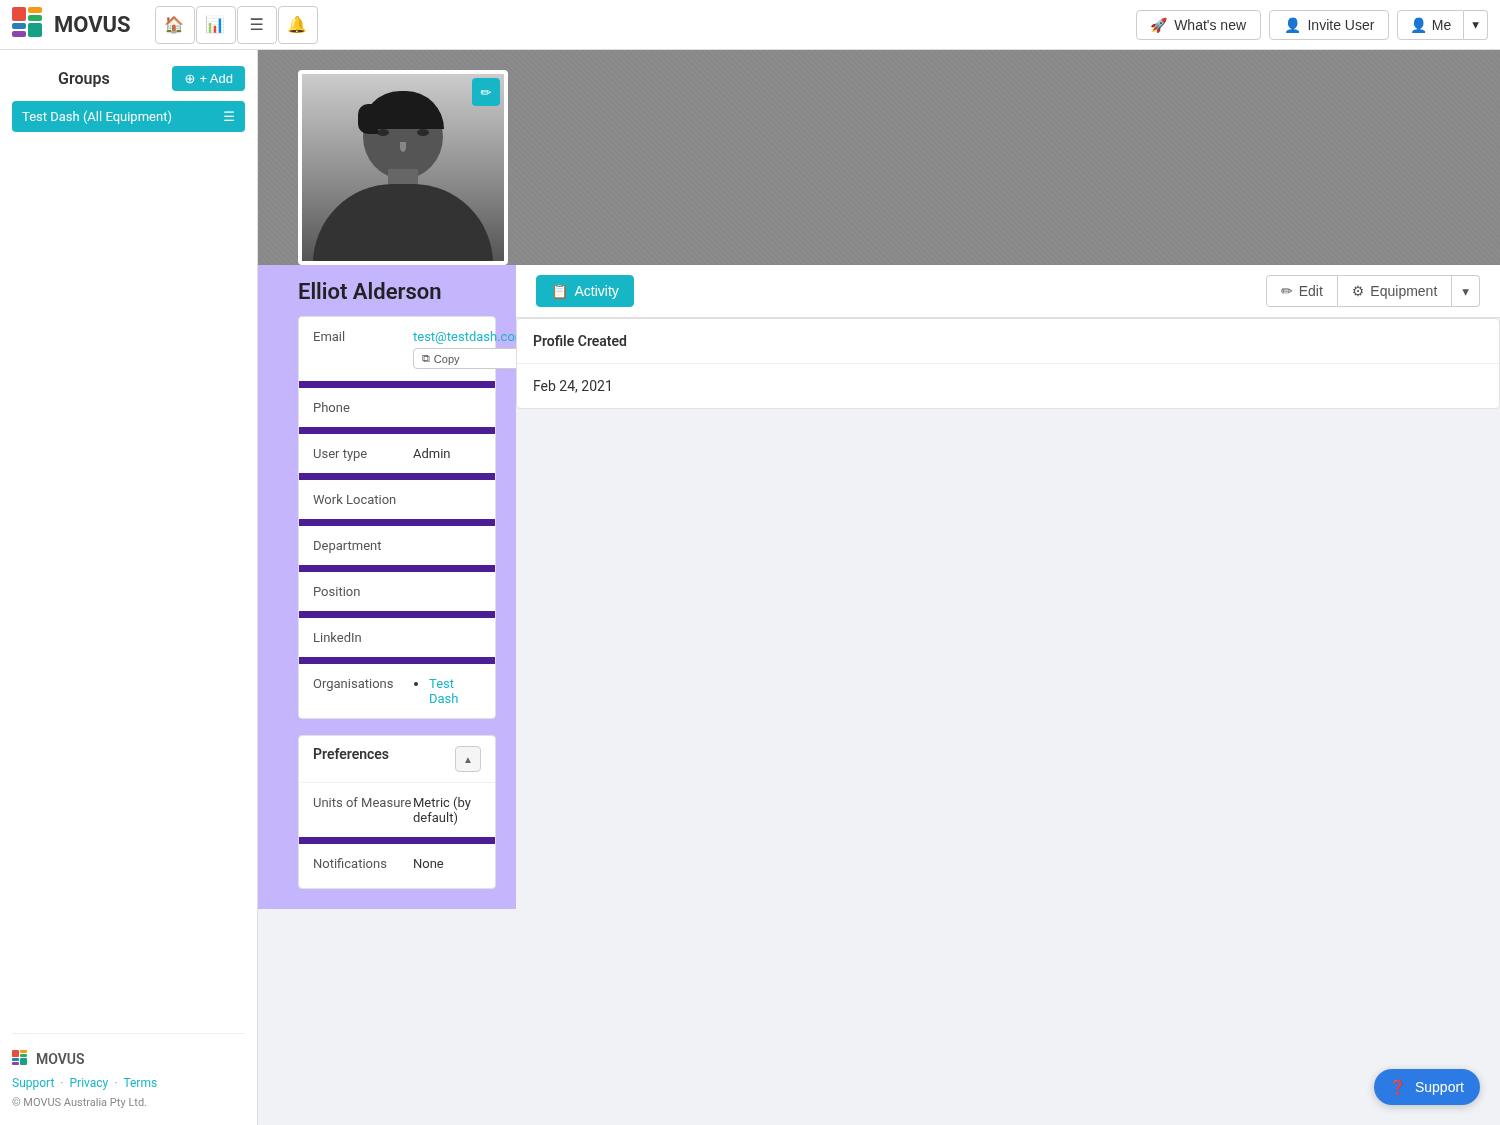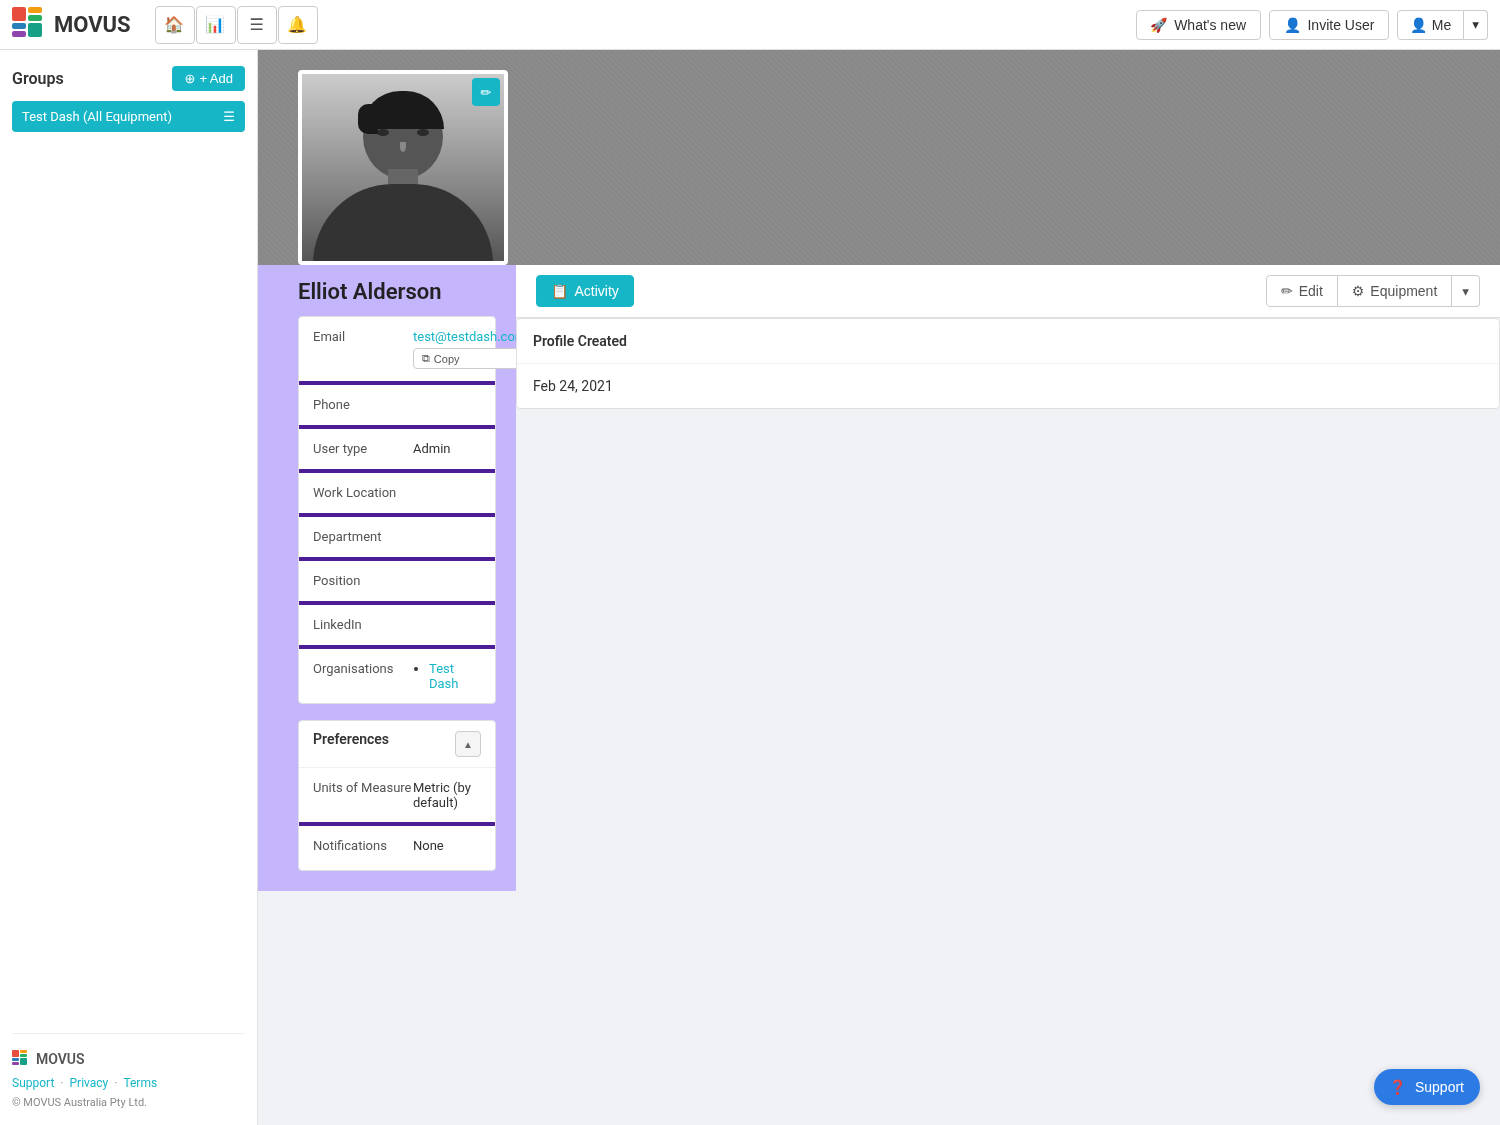--- a/index.html
+++ b/index.html
@@ -131,20 +131,21 @@
       display: flex;
       flex-direction: column;
       padding: 16px 12px;
       flex-shrink: 0;
     }
     .sidebar-groups-header {
       display: flex;
       align-items: center;
       justify-content: space-between;
       margin-bottom: 10px;
+      margin-left: 46px;
     }
     .groups-title {
       font-size: 16px;
       font-weight: 600;
       color: #333;
     }
     .add-btn {
       display: flex;
       align-items: center;
       gap: 4px;
@@ -277,21 +278,21 @@
     .info-card {
       border: 1px solid #e0e0e0;
       border-radius: 4px;
       background: #fff;
       margin-bottom: 0;
     }
     .info-row {
       display: flex;
       align-items: flex-start;
       padding: 12px 14px;
-      border-bottom: 4px solid #4c1d95;
+      border-bottom: 7px solid #4c1d95;
       min-height: 44px;
     }
     .info-row:last-child { border-bottom: none; }
     .info-label {
       width: 100px;
       flex-shrink: 0;
       color: #555;
       font-size: 13px;
     }
     .info-value {

